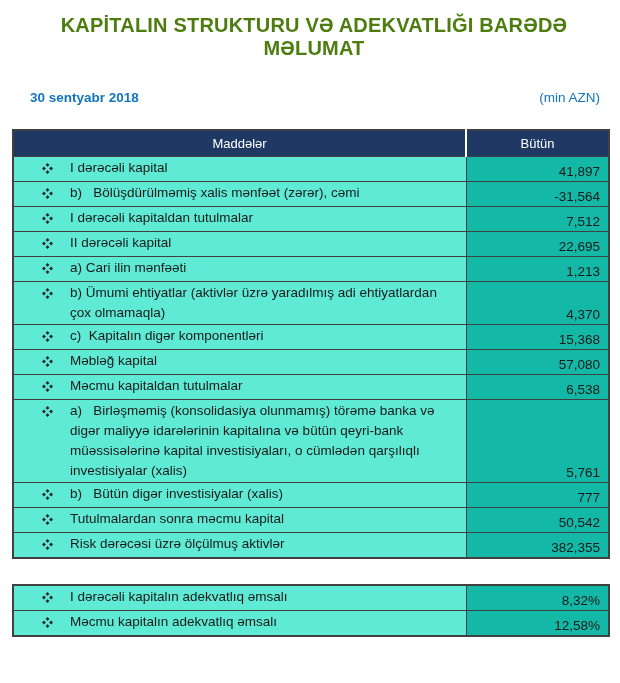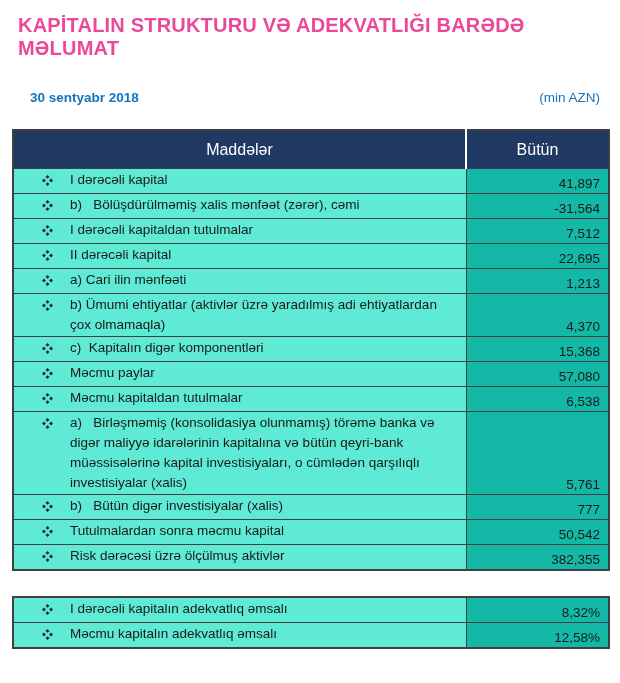--- a/index.html
+++ b/index.html
@@ -3,42 +3,42 @@
 <meta charset="utf-8">
 <style>
   html,body{margin:0;padding:0;background:#ffffff;}
   body{
     width:620px;height:683px;overflow:hidden;position:relative;
     font-family:"Liberation Sans","DejaVu Sans",sans-serif;
     -webkit-font-smoothing:antialiased;
   }
   .page-title{
     padding:14px 10px 0 18px;
-    font-size:20px;font-weight:bold;color:#ec4899;letter-spacing:.2px;
+    font-size:20px;font-weight:bold;color:#4d7c0f;letter-spacing:.2px;text-align:center;
   }
   .meta-row{
     display:flex;justify-content:space-between;align-items:flex-end;
     padding:30px 20px 0 30px;
     font-size:13.5px;color:#1375BE;
   }
   .report-date{font-weight:bold;}
   .unit-note{font-weight:normal;}
   table{
     border-collapse:collapse;table-layout:fixed;
     width:596px;margin-left:12px;
     border:2px solid #404040;
   }
   #capital-table{margin-top:24px;}
   #adequacy-table{margin-top:25px;}
   col.c-items{width:453px;}
   col.c-amount{width:143px;}
   th{
     background:#1F3864;color:#ffffff;font-weight:normal;
-    font-size:16px;height:25px;text-align:center;
-    border:1px solid #404040;padding:6px;
+    font-size:13px;height:25px;text-align:center;
+    border:1px solid #404040;padding:0;
   }
   th:first-child{border-right:2px solid #ffffff;}
   td{
     border:1px solid #404040;font-size:13.5px;color:#1a1a1a;
     height:21px;padding:0;
   }
   td.label{
     background:#5eead4;position:relative;
     padding:1px 4px 1px 56px;vertical-align:top;
   }
@@ -177,21 +177,21 @@
       <tr>
     <td class="label">
       <span class="bullet">
         <svg viewBox="0 0 12 12" width="11" height="11" fill="#262626" aria-hidden="true">
           <path d="M6 0 L8.1 2.1 6 4.2 3.9 2.1 Z"></path>
           <path d="M0 6 L2.1 3.9 4.2 6 2.1 8.1 Z"></path>
           <path d="M6 7.8 L8.1 9.9 6 12 3.9 9.9 Z"></path>
           <path d="M7.8 6 L9.9 3.9 12 6 9.9 8.1 Z"></path>
         </svg>
       </span>
-      <span class="label-text">Məcmu paylar</span>
+      <span class="label-text">Məbləğ kapital</span>
     </td>
     <td class="amount">57,080</td>
   </tr>
       <tr>
     <td class="label">
       <span class="bullet">
         <svg viewBox="0 0 12 12" width="11" height="11" fill="#262626" aria-hidden="true">
           <path d="M6 0 L8.1 2.1 6 4.2 3.9 2.1 Z"></path>
           <path d="M0 6 L2.1 3.9 4.2 6 2.1 8.1 Z"></path>
           <path d="M6 7.8 L8.1 9.9 6 12 3.9 9.9 Z"></path>

